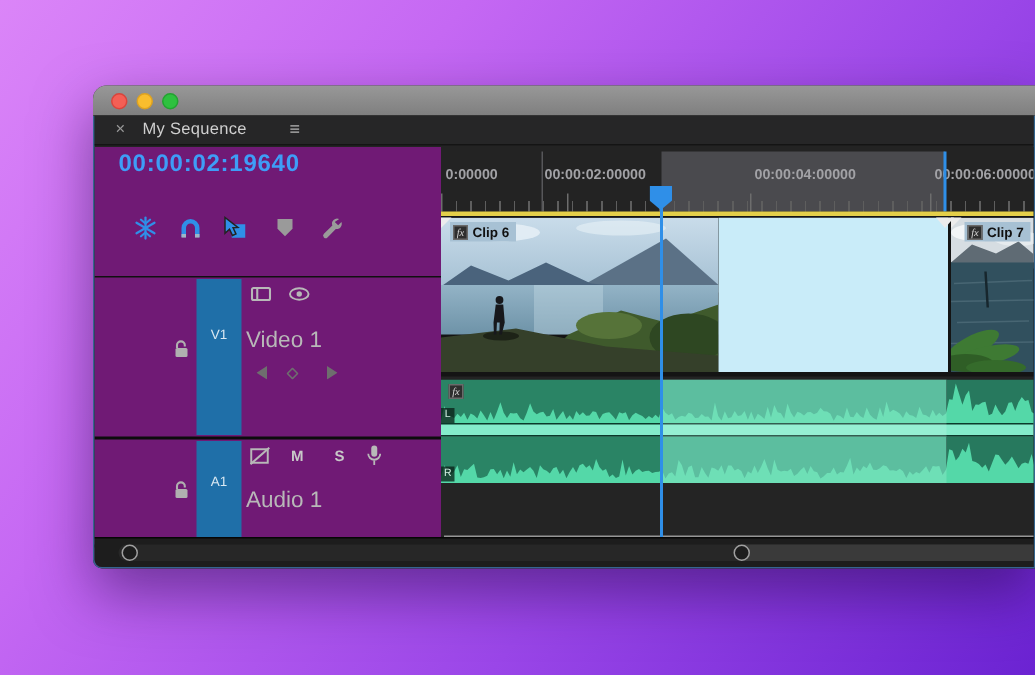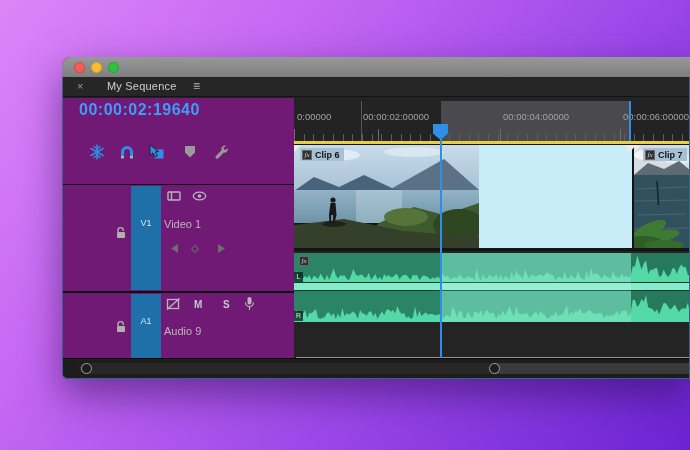--- a/index.html
+++ b/index.html
@@ -15,44 +15,44 @@
   #titlebar { position:absolute; left:0; top:0; width:100%; height:20px;
     background:linear-gradient(#989898,#7f7f7f); border-radius:9px 0 0 0; }
   .tl { position:absolute; top:5px; width:11px; height:11px; border-radius:50%; }
   #panel { position:absolute; left:0; top:20px; width:100%; height:302px;
     background:#232323; border:1px solid #34658f; border-top:none; border-radius:0 0 0 6px; overflow:hidden; }
 
   
   #tabbar { position:absolute; left:0; top:0; width:100%; height:20px; background:#262627;
     border-bottom:1px solid #141414; color:#cfcfcf; font-size:11px; }
   #tab-close { position:absolute; left:14px; top:3px; color:#9a9a9a; font-size:11px; cursor:default; }
-  #tab-label { position:absolute; left:44px; top:3px; letter-spacing:.2px; }
+  #tab-label { position:absolute; left:32px; top:3px; letter-spacing:.2px; }
   #tab-menu { position:absolute; left:130px; top:2px; color:#b5b5b5; font-size:12px; }
 
   
   #left-col { position:absolute; left:0; top:21px; width:231px; height:360px; background:#701a75; }
   #timecode { position:absolute; left:16px; top:3px; font-size:16px; font-weight:bold;
     color:#3e9df7; letter-spacing:.5px; }
   .hline { position:absolute; left:0; height:1px; background:#101010; }
   #toolbar { position:absolute; left:0; top:42px; width:231px; height:23px; }
   .tbicon { position:absolute; top:4px; width:16px; height:16px; }
   .vbar { position:absolute; left:68px; width:30px; background:#1f6fa8; color:#d9e8f2;
     font-size:9px; text-align:center; }
   .vbar span { display:block; margin-top:32px; }
-  .trk-label { position:absolute; color:#b8b8b8; font-size:11px; }
+  .trk-label { position:absolute; color:#b8b8b8; font-size:15px; }
   .small-btn { position:absolute; color:#c8c8c8; font-size:10px; font-weight:bold; }
   .lockpos { position:absolute; width:12px; height:13px; }
   .blue-val { position:absolute; color:#3e9df7; font-size:11px; font-weight:bold; }
 
   
   #timeline { position:absolute; left:231px; top:21px; width:397px; height:261px; background:#232323; }
   #tl-vdivider { position:absolute; left:231px; top:21px; width:1px; height:261px; background:#0d0d0d; }
   #ruler { position:absolute; left:0; top:0; width:397px; height:43px; background:#232323; }
   #ruler-zone { position:absolute; left:147px; top:3px; width:189px; height:40px; background:#4a4a4e; }
-  .ruler-label { position:absolute; top:13px; color:#a2a2a6; font-size:9.5px; white-space:nowrap; }
+  .ruler-label { position:absolute; top:13px; color:#a2a2a6; font-size:9.5px; white-space:nowrap;font-weight:bold; }
   #tick-strip { position:absolute; left:0; bottom:0; width:100%; height:7px;
     background:repeating-linear-gradient(90deg,#5e5e5e 0 1px,transparent 1px 9.7px); }
   .major-tick { position:absolute; bottom:0; width:1px; height:12px; background:#6d6d6d; }
   #ruler-hoverline { position:absolute; left:67px; top:3px; width:1px; height:40px; background:#57575a; }
   #ruler-endline { position:absolute; left:335px; top:3px; width:2px; height:40px; background:#2f8fe8; }
   #yellow-bar { position:absolute; left:0; top:43px; width:397px; height:3px; background:#e4cf49; }
 
   #video-row { position:absolute; left:0; top:46px; width:397px; height:107px; background:#141414; }
   #clip1 { position:absolute; left:0; top:1px; width:338px; height:103px; overflow:hidden; }
   #clip1-blue { position:absolute; left:185px; top:0; width:153px; height:103px; background:#c9ecf9; }
@@ -190,21 +190,21 @@
             <rect x="1.5" y="2.5" width="11" height="9" fill="none" stroke="#b8b8b8" stroke-width="1.3"></rect>
             <line x1="1" y1="12.5" x2="13.5" y2="1.5" stroke="#b8b8b8" stroke-width="1.4"></line>
           </svg>
           <div class="small-btn" style="left:131px;top:201px">M</div>
           <div class="small-btn" style="left:160px;top:201px">S</div>
           <svg class="lockpos" style="left:181px;top:198px;width:11px;height:15px" viewBox="0 0 11 15">
             <rect x="3.5" y="1" width="4" height="7.5" rx="2" fill="#b8b8b8"></rect>
             <path d="M1.5,6.5 a4,4 0 0 0 8,0" fill="none" stroke="#b8b8b8" stroke-width="1.2"></path>
             <line x1="5.5" y1="11" x2="5.5" y2="14" stroke="#b8b8b8" stroke-width="1.2"></line>
           </svg>
-          <div class="trk-label" style="left:101px;top:227px">Audio 9</div>
+          <div class="trk-label" style="left:101px;top:227px">Audio 1</div>
         </div>
         <div class="hline" style="top:265px;width:231px;background:#0c0c0c;height:2px;"></div>
 
         <div>
           <div class="blue-val" style="left:143px;top:272px">0.0</div>
           <svg class="lockpos" style="left:212px;top:271px;width:14px;height:12px" viewBox="0 0 14 12">
             <polygon points="0,0 0,12 5.6,6" fill="#cfcfcf"></polygon>
               <polygon points="14,0 14,12 8.4,6" fill="#cfcfcf"></polygon>
           </svg>
 

